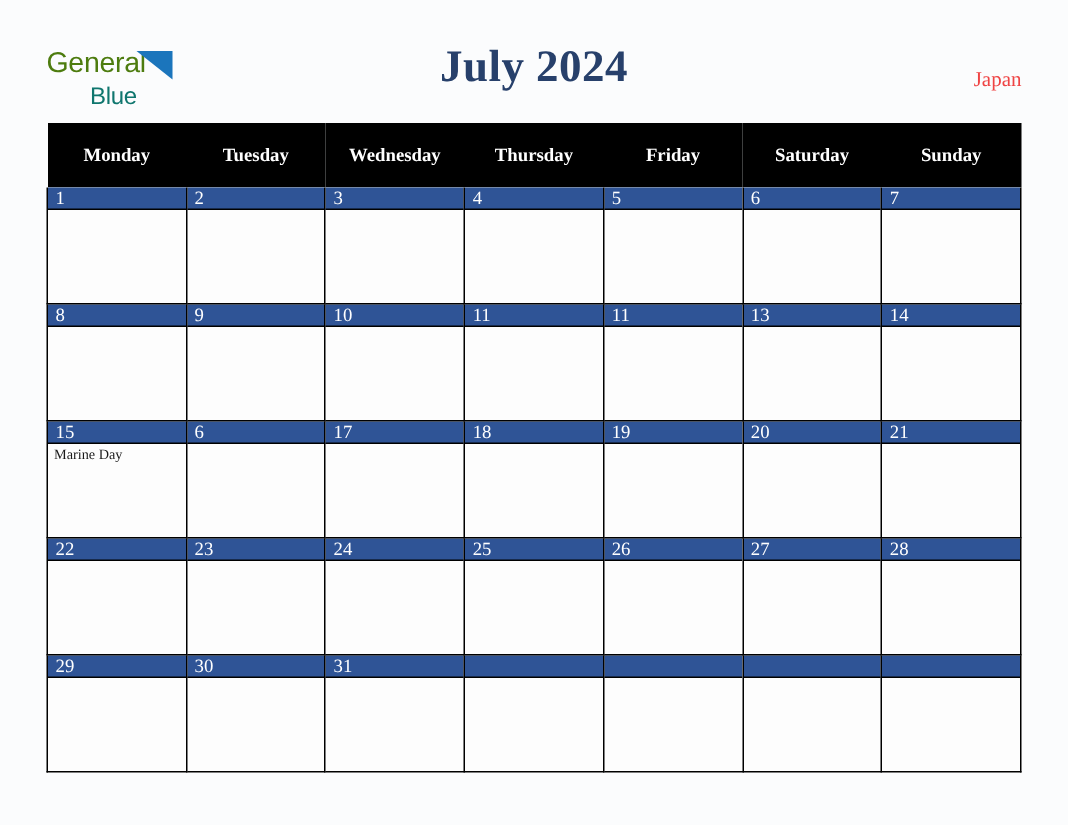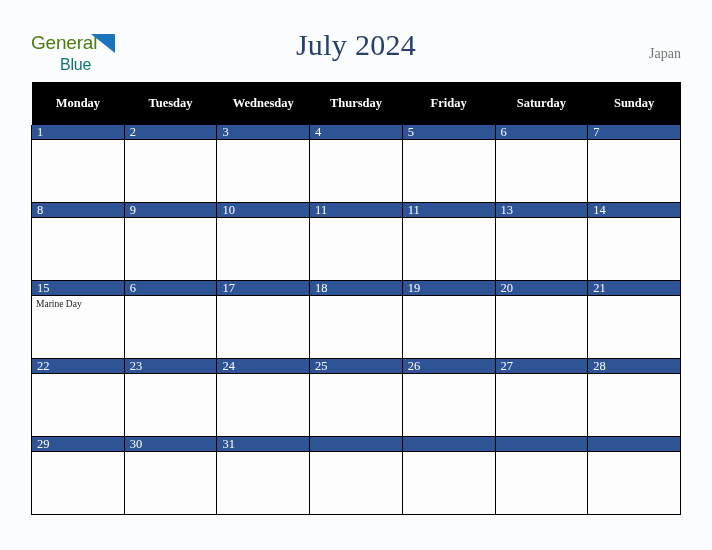--- a/index.html
+++ b/index.html
@@ -70,32 +70,32 @@
   }
 
   .title {
     position: absolute;
     left: 0;
     top: 28px;
     width: 712px;
     text-align: center;
     font-family: "Liberation Serif", serif;
     font-size: 30px;
-    font-weight: 400;
+    font-weight: 700;
     color: #27406b;
     letter-spacing: 0.3px;
   }
 
   .region {
     position: absolute;
     right: 31px;
     top: 46px;
     font-family: "Liberation Serif", serif;
     font-size: 14px;
-    color: #737373;
+    color: #ef4444;
   }
 
   
   .cal {
     position: absolute;
     left: 31px;
     top: 82px;
     width: 650px;
     border-collapse: collapse;
     table-layout: fixed;

